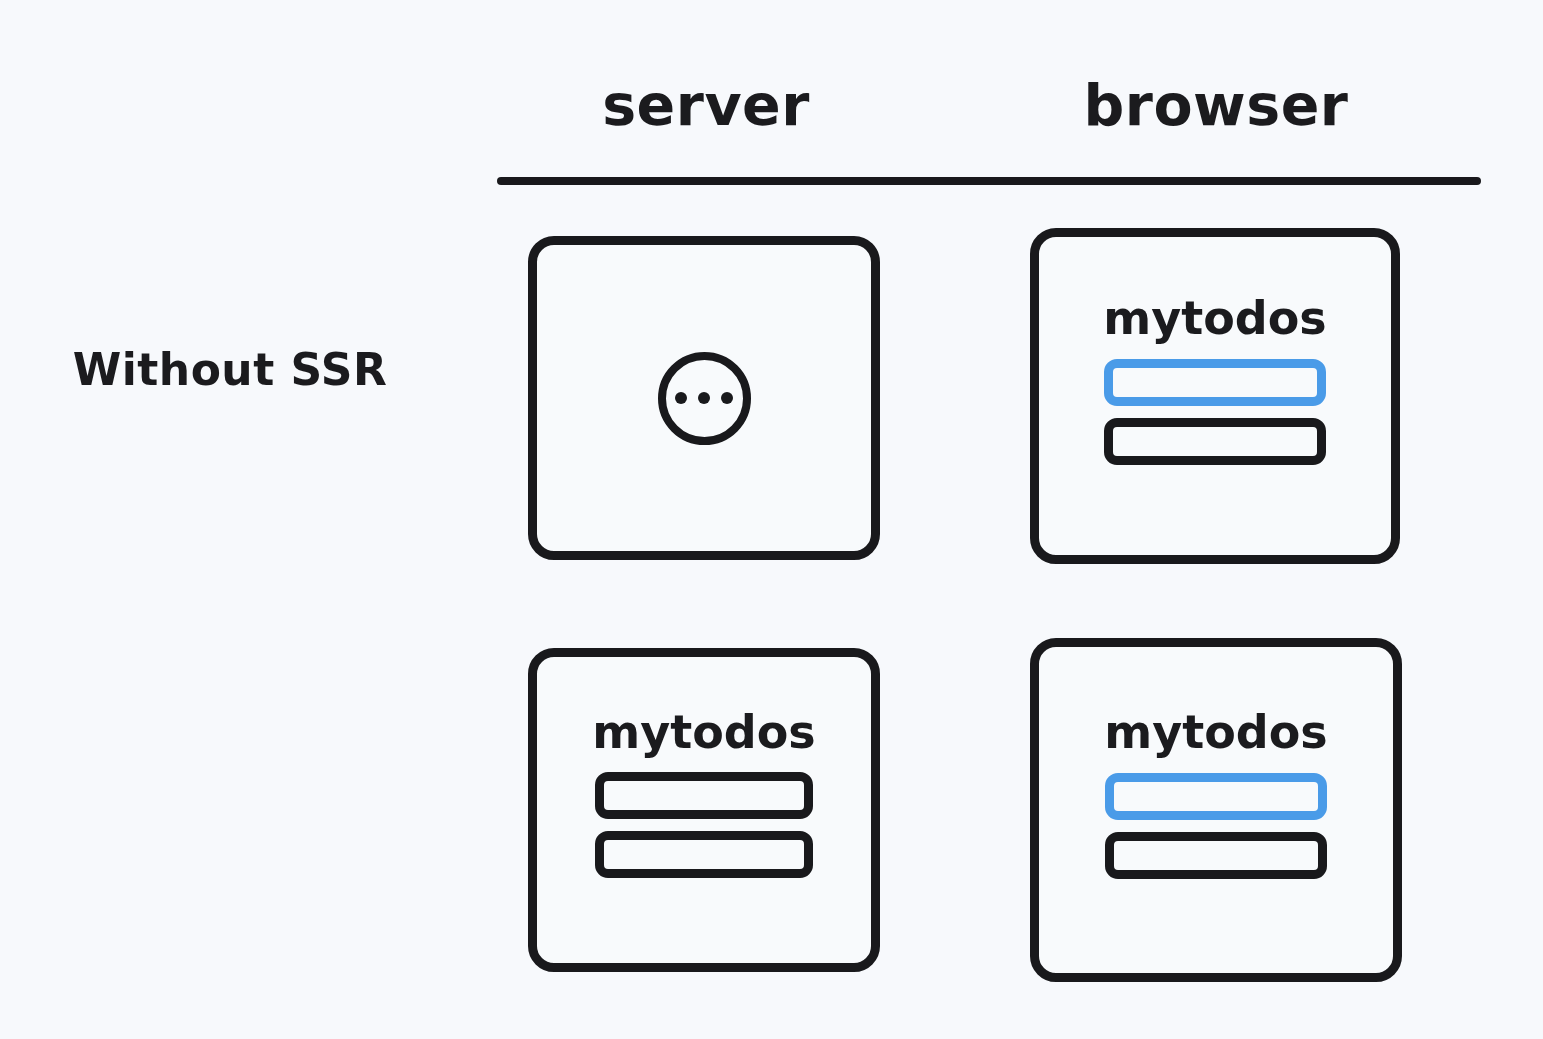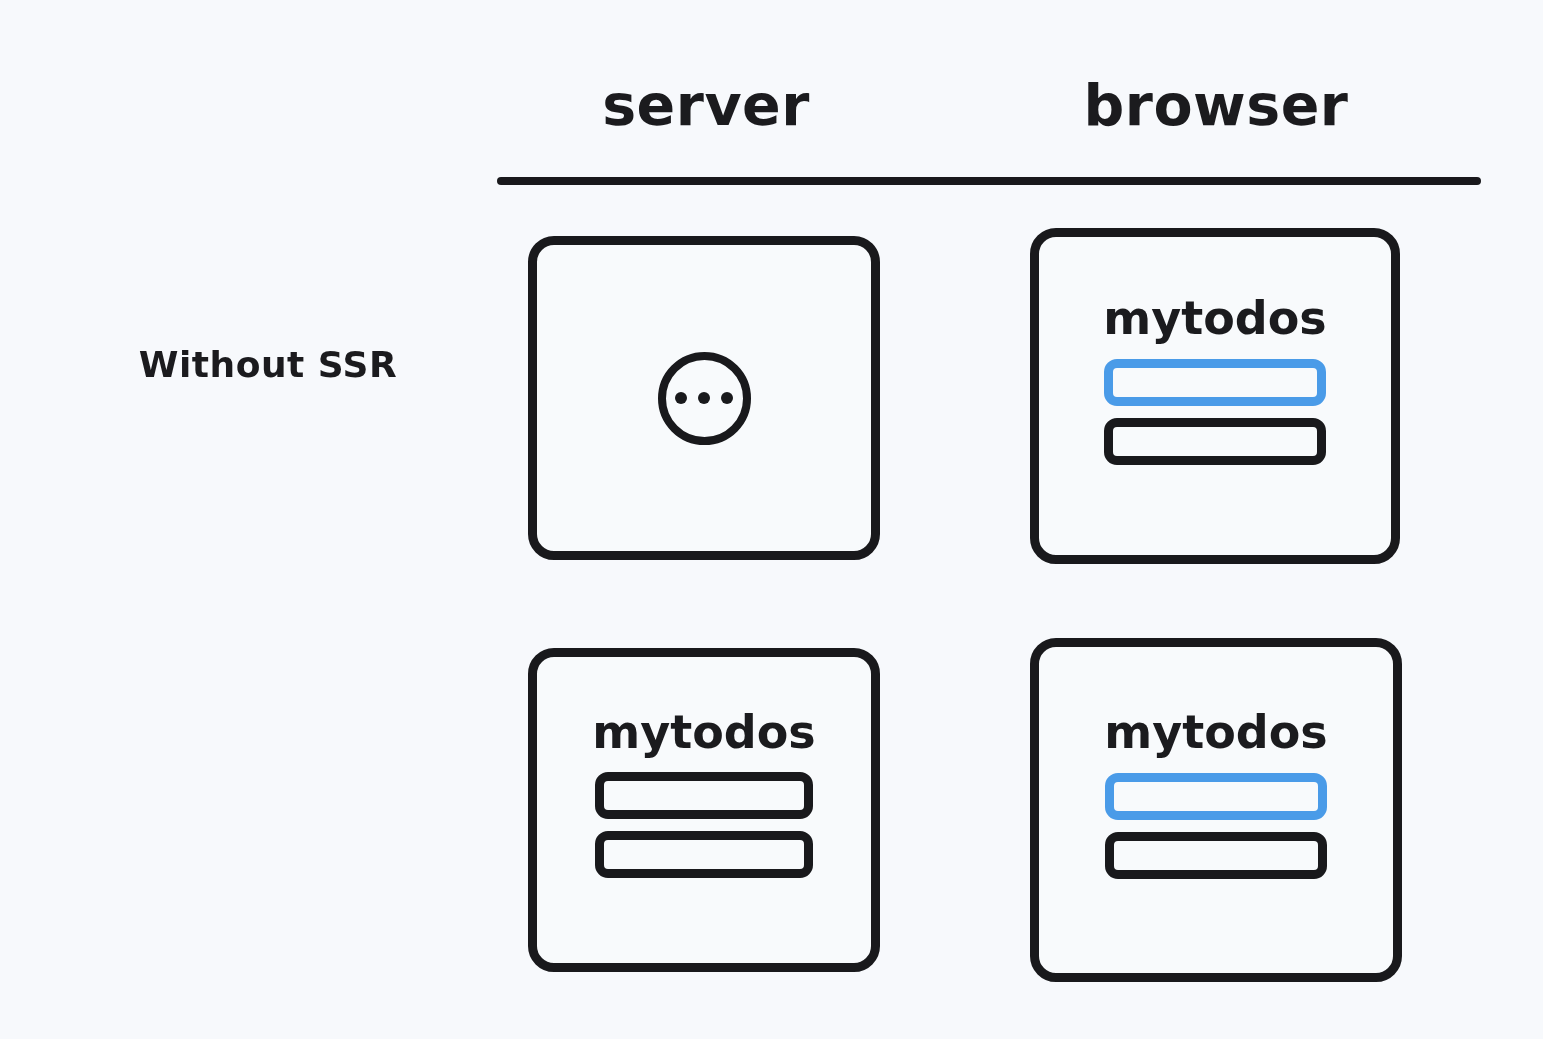--- a/index.html
+++ b/index.html
@@ -54,26 +54,25 @@
     height: 8px;
     background: #19191C;
     border-radius: 4px;
   }
 
   
   .row-label {
     position: absolute;
     font-family: "DejaVu Sans", sans-serif;
     font-weight: 700;
-    font-size: 36px;
+    font-size: 44px;
     color: #1B1B1E;
     letter-spacing: 0.5px;
     white-space: nowrap;
     text-align: center;
-    padding-left: 38px;
   }
   #label-without-ssr {
     left: 0px;
     top: 344px;
     width: 460px;
   }
   #label-with-ssr {
     left: 0px;
     top: 808px;
     width: 460px;

